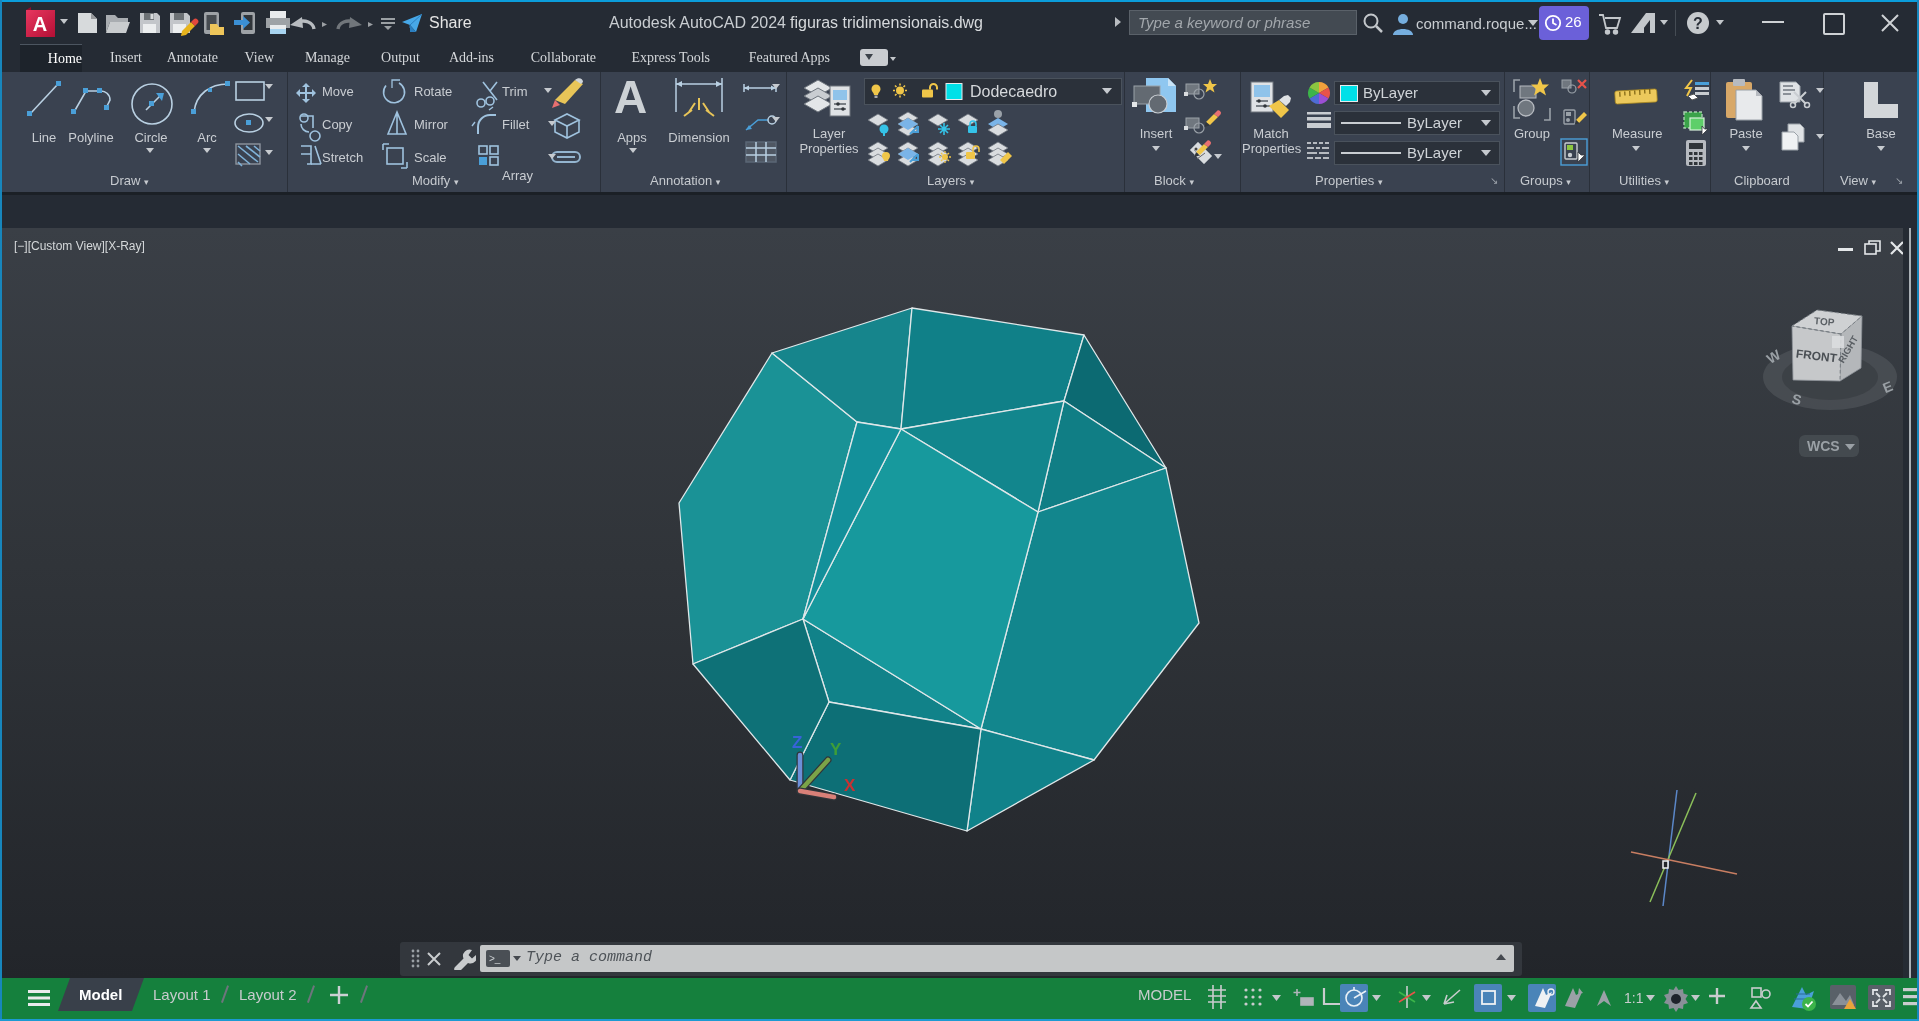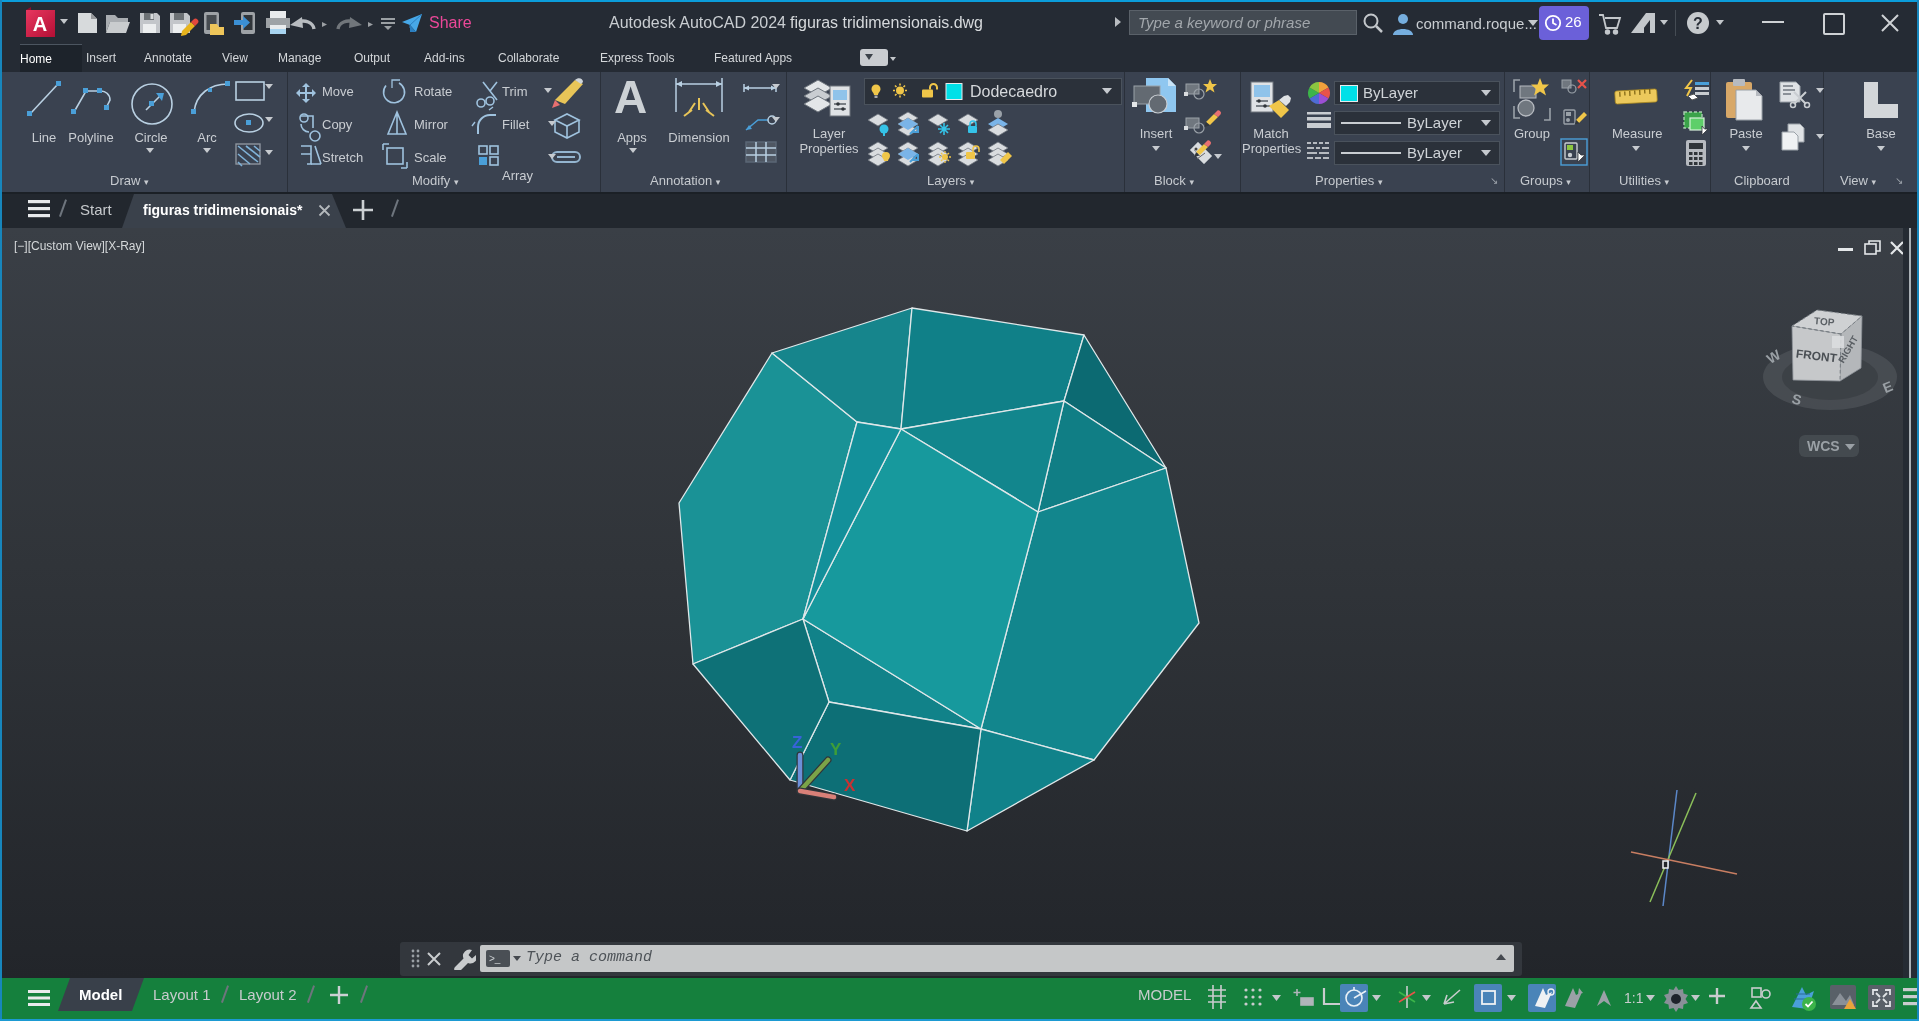--- a/index.html
+++ b/index.html
@@ -7,21 +7,21 @@
 .abs{position:absolute;}
 #topline{left:0;top:0;width:1919px;height:2px;background:#0b9ddb;}
 #leftline{left:0;top:0;width:2px;height:1021px;background:#1786bc;}
 #rightline{right:0;top:0;width:2px;height:1021px;background:#1786bc;}
 #botline{left:0;bottom:0;width:1919px;height:2px;background:#1b9ad2;}
 
 #titlebar{left:2px;top:2px;width:1915px;height:42px;background:#252b34;}
 .ttxt{color:#c9cdd1;font-size:15px;}
 
 #menurow{left:2px;top:44px;width:1915px;height:28px;background:#252b34;}
-.mtab{position:absolute;top:0;height:28px;line-height:28px;color:#d4d7da;font-size:12px;text-align:left;}
+.mtab{position:absolute;top:0;height:28px;line-height:28px;color:#d4d7da;font-size:14px;text-align:right;font-family:Liberation Serif, serif;}
 
 #ribbon{left:2px;top:72px;width:1915px;height:122px;background:#3a4250;}
 .pdiv{position:absolute;top:0;width:1px;height:122px;background:#2a303a;}
 .plabel{position:absolute;top:101px;height:16px;line-height:16px;color:#c6cacf;font-size:13px;white-space:nowrap;}
 .parrow{color:#c6cacf;font-size:9px;}
 .blabel{position:absolute;color:#c9cdd2;font-size:13px;text-align:center;line-height:15px;white-space:nowrap;}
 
 #ftabs{left:2px;top:194px;width:1915px;height:34px;background:#22272e;}
 
 #vp{left:2px;top:228px;width:1915px;height:750px;background:linear-gradient(#3a3f46,#303439 45%,#22252a);}
@@ -92,21 +92,21 @@
           </g>
           <path d="M308 17 l4 4 4-4 z" fill="#9ba0a4"></path>
 </g>
 </svg>
 
 <svg class="abs" style="left:398px;top:10px" width="24" height="22" viewBox="0 0 24 22">
         <path d="M2 10 L22 2 L16 20 L10 13 Z" fill="#47a8e8"></path>
         <path d="M10 13 L16 20 L10 20 Z" fill="#2b7fc0"></path>
         <path d="M22 2 L10 13 L10 16" fill="none" stroke="#2b7fc0" stroke-width="1"></path>
       </svg>
-<div class="abs ttxt" style="left:427px;top:12px;color:#ec4899;font-size:16px">Share</div>
+<div class="abs ttxt" style="left:427px;top:12px;color:#e5e5e5;font-size:16px">Share</div>
 
 <div class="abs ttxt" style="left:607px;top:12px;font-size:16px">Autodesk AutoCAD 2024</div>
 <div class="abs ttxt" style="left:788px;top:12px;font-size:16px;color:#d6d9dc">figuras tridimensionais.dwg</div>
 <div class="abs" style="left:1113px;top:15px;width:0;height:0;border-top:5px solid transparent;border-bottom:5px solid transparent;border-left:6px solid #b9bdc1"></div>
 
 <div class="abs" style="left:1127px;top:8px;width:228px;height:25px;background:#434a52;border:1px solid #5a6169;box-sizing:border-box"></div>
 <div class="abs" style="left:1136px;top:12px;color:#a2a7ac;font-size:15px;font-style:italic">Type a keyword or phrase</div>
 <svg class="abs" style="left:1360px;top:10px" width="22" height="22" viewBox="0 0 22 22">
         <circle cx="9" cy="9" r="6.5" fill="none" stroke="#c3c7cb" stroke-width="2"></circle>
         <path d="M14 14 L20 20" stroke="#c3c7cb" stroke-width="2.5"></path>
@@ -603,43 +603,20 @@
 <div class="abs" style="left:1814px;top:16px;width:0;height:0;border-left:4px solid transparent;border-right:4px solid transparent;border-top:5px solid #c6cacf"></div>
 <div class="abs" style="left:1814px;top:62px;width:0;height:0;border-left:4px solid transparent;border-right:4px solid transparent;border-top:5px solid #c6cacf"></div>
 
 <svg class="abs" style="left:1860px;top:8px" width="38" height="40" viewBox="0 0 38 40">
 <path d="M2 2 h14 v22 h20 v14 H2 Z" fill="#d3d6d9"></path>
 </svg>
 <div class="blabel" style="left:1856px;top:54px;width:46px">Base</div>
 <div class="abs" style="left:1875px;top:74px;width:0;height:0;border-left:4px solid transparent;border-right:4px solid transparent;border-top:5px solid #c6cacf"></div>
 </div>
 <div class="abs" style="left:2px;top:192px;width:1915px;height:3px;background:#1b2026"></div>
-<div class="abs" id="ftabs">
-<svg class="abs" style="left:26px;top:6px" width="22" height="18" viewBox="0 0 22 18">
-        <g fill="#e8eaec">
-          <rect y="0" width="22" height="3.2"></rect>
-          <rect y="7" width="22" height="3.2"></rect>
-          <rect y="14" width="22" height="3.2"></rect>
-        </g>
-      </svg>
-<div class="abs" style="left:60px;top:5px;width:1.5px;height:18px;background:#6e757d;transform:rotate(20deg)"></div>
-<div class="abs" style="left:78px;top:7px;color:#c7cacd;font-size:15px">Start</div>
-
-<svg class="abs" style="left:120px;top:0px" width="224" height="34">
-        <polygon points="12,0 210,0 224,34 0,34" fill="#3a414b"></polygon>
-      </svg>
-<div class="abs" style="left:141px;top:8px;color:#fff;font-size:14px;font-weight:bold">figuras tridimensionais*</div>
-<svg class="abs" style="left:316px;top:10px" width="13" height="13" viewBox="0 0 13 13">
-        <path d="M1.5 1.5 L11.5 11.5 M11.5 1.5 L1.5 11.5" stroke="#b4b8bc" stroke-width="1.8"></path>
-      </svg>
-<svg class="abs" style="left:350px;top:5px" width="22" height="22" viewBox="0 0 22 22">
-        <path d="M11 1 V21 M1 11 H21" stroke="#ccd0d3" stroke-width="2.6"></path>
-      </svg>
-<div class="abs" style="left:392px;top:5px;width:1.5px;height:18px;background:#6e757d;transform:rotate(20deg)"></div>
-</div>
 <div class="abs" id="vp">
 <div class="abs" style="left:12px;top:11px;color:#d5d8da;font-size:12px">[−][Custom View][X-Ray]</div>
 
 <div class="abs" style="left:1836px;top:20px;width:15px;height:2.5px;background:#e4e7e9"></div>
 <svg class="abs" style="left:1862px;top:12px" width="17" height="15" viewBox="0 0 17 15">
         <rect x="1" y="4" width="11" height="10" fill="none" stroke="#e4e7e9" stroke-width="1.6"></rect>
         <path d="M5 4 V1 H16 V11 H12" fill="none" stroke="#e4e7e9" stroke-width="1.6"></path>
       </svg>
 <svg class="abs" style="left:1888px;top:13px" width="14" height="14" viewBox="0 0 14 14">
         <path d="M1 1 L13 13 M13 1 L1 13" stroke="#e4e7e9" stroke-width="2.2"></path>

